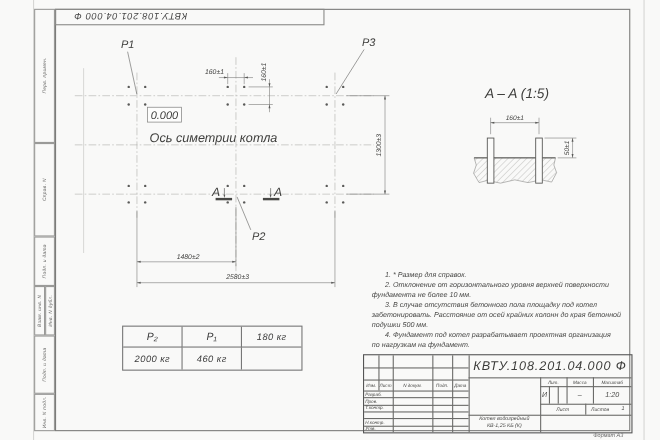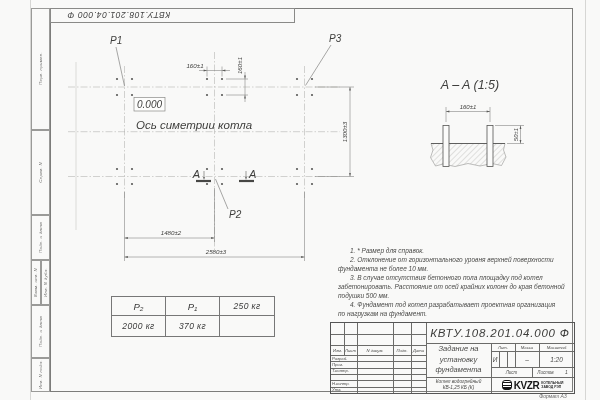--- a/index.html
+++ b/index.html
@@ -225,23 +225,23 @@
     <p>3. В случае отсутствия бетонного пола площадку под котел
 забетонировать. Расстояние от осей крайних колонн до края бетонной
 подушки 500 мм.</p>
     <p>4. Фундамент под котел разрабатывает проектная организация
 по нагрузкам на фундамент.</p>
   </div>
 
   <div id="load-table">
     <div class="lt-h">P₂</div>
     <div class="lt-h">P₁</div>
-    <div class="lt-v">250 кг</div>
+    <div class="lt-v">180 кг</div>
     <div class="lt-v">2000 кг</div>
-    <div class="lt-v">370 кг</div>
+    <div class="lt-v">460 кг</div>
   </div>
 
   <div id="title-block">
 
     <div class="vl" style="left:95px;top:0;height:70px"></div>
     <div class="vl" style="left:13px;top:0;height:32px"></div>
     <div class="vl" style="left:26px;top:0;height:70px"></div>
     <div class="vl" style="left:62px;top:0;height:70px"></div>
     <div class="vl" style="left:80px;top:0;height:70px"></div>
     <div class="hl" style="left:0;top:11px;width:95px"></div>
@@ -271,40 +271,31 @@
 
     <div class="tb-txt tb-small" style="left:1px;top:32px;width:24px;height:6.3px;justify-content:flex-start">Разраб.</div>
     <div class="tb-txt tb-small" style="left:1px;top:38.3px;width:24px;height:6.3px;justify-content:flex-start">Пров.</div>
     <div class="tb-txt tb-small" style="left:1px;top:44.6px;width:24px;height:6.3px;justify-content:flex-start">Т.контр.</div>
     <div class="tb-txt tb-small" style="left:1px;top:51px;width:24px;height:6.3px;justify-content:flex-start"></div>
     <div class="tb-txt tb-small" style="left:1px;top:57.3px;width:24px;height:6.3px;justify-content:flex-start">Н.контр.</div>
     <div class="tb-txt tb-small" style="left:1px;top:63.6px;width:24px;height:6.3px;justify-content:flex-start">Утв.</div>
 
     <div class="tb-txt" id="doc-number" style="left:95px;top:0;width:148px;height:20px">КВТУ.108.201.04.000 Ф</div>
 
-    <div class="tb-txt" id="doc-title" style="left:95px;top:20px;width:65px;height:34px">Задание на
-установку
-фундамента</div>
 
     <div class="tb-txt" id="doc-product" style="left:95px;top:54px;width:65px;height:16px">Котел водогрейный
 КВ-1,25 КБ (К)</div>
 
     <div class="tb-txt tb-small" style="left:160px;top:20px;width:24px;height:8px">Лит.</div>
     <div class="tb-txt tb-small" style="left:184px;top:20px;width:24px;height:8px">Масса</div>
     <div class="tb-txt tb-small" style="left:208px;top:20px;width:35px;height:8px">Масштаб</div>
     <div class="tb-txt" style="left:160px;top:28px;width:8px;height:16px;font-size:6.5px">И</div>
     <div class="tb-txt" style="left:184px;top:28px;width:24px;height:16px;font-size:6.5px">–</div>
     <div class="tb-txt" style="left:208px;top:28px;width:35px;height:16px;font-size:6.5px">1:20</div>
 
     <div class="tb-txt" style="left:160px;top:44px;width:41px;height:10px;font-size:4.5px">Лист</div>
     <div class="tb-txt" style="left:201px;top:44px;width:27px;height:10px;font-size:4.5px">Листов</div>
     <div class="tb-txt" style="left:228px;top:44px;width:15px;height:10px;font-size:5px">1</div>
 
-    <div id="logo-row">
-      <div id="logo-icon"></div>
-      <div id="logo-word">KVZR</div>
-      <div id="logo-sub">КОТЕЛЬНЫЙ
-ЗАВОД РЭП</div>
-    </div>
   </div>
 
   <div id="format-label">Формат А3</div>
 </div>
 
 </body></html>

